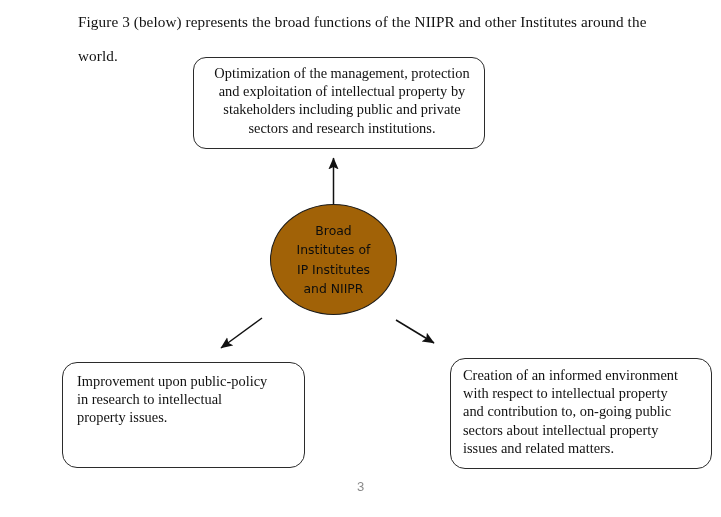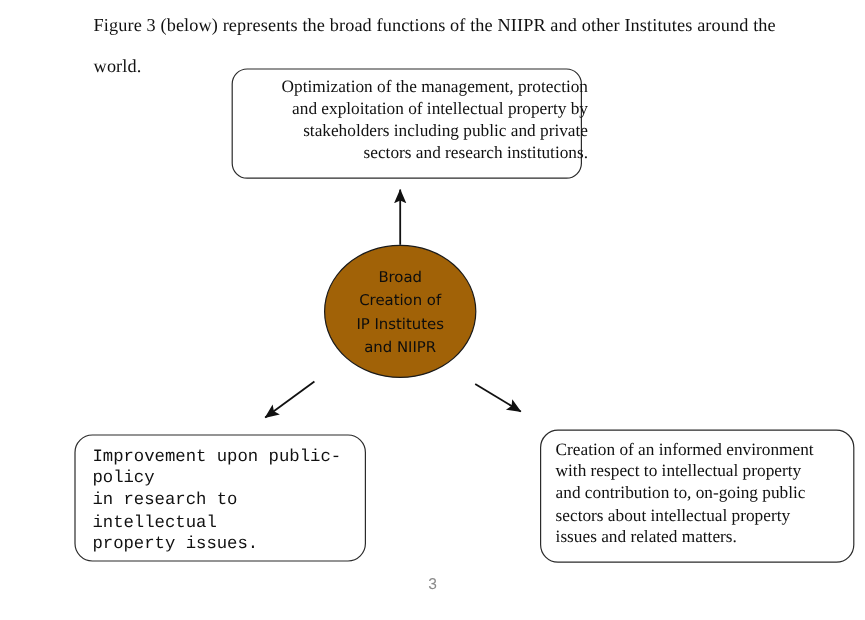--- a/index.html
+++ b/index.html
@@ -49,34 +49,33 @@
 
   
   #box-top {
     left: 193px;
     top: 57px;
     width: 292px;
     height: 92px;
     border-radius: 13px;
   }
   #box-top .txt {
-    left: 24px;
+    left: 12px;
     top: 6px;
     width: 272px;
-    text-align: right;
+    text-align: center;
   }
 
   
   #box-left {
     left: 62px;
     top: 362px;
     width: 243px;
     height: 106px;
     border-radius: 15px;
-    font-family: Liberation Mono, monospace;
   }
   #box-left .txt {
     left: 14px;
     top: 9px;
     width: 218px;
     text-align: left;
   }
 
   
   #box-right {
@@ -174,21 +173,21 @@
     <div class="txt">
       <div>Optimization of the management, protection</div>
       <div>and exploitation of intellectual property by</div>
       <div>stakeholders including public and private</div>
       <div>sectors and research institutions.</div>
     </div>
   </div>
 
   <div id="circle">
     <div class="cline">Broad</div>
-    <div class="cline">Creation of</div>
+    <div class="cline">Institutes of</div>
     <div class="cline">IP Institutes</div>
     <div class="cline">and NIIPR</div>
   </div>
 
   <div class="rbox" id="box-left">
     <div class="txt">
       <div>Improvement upon public-policy</div>
       <div>in research to intellectual</div>
       <div>property issues.</div>
     </div>

